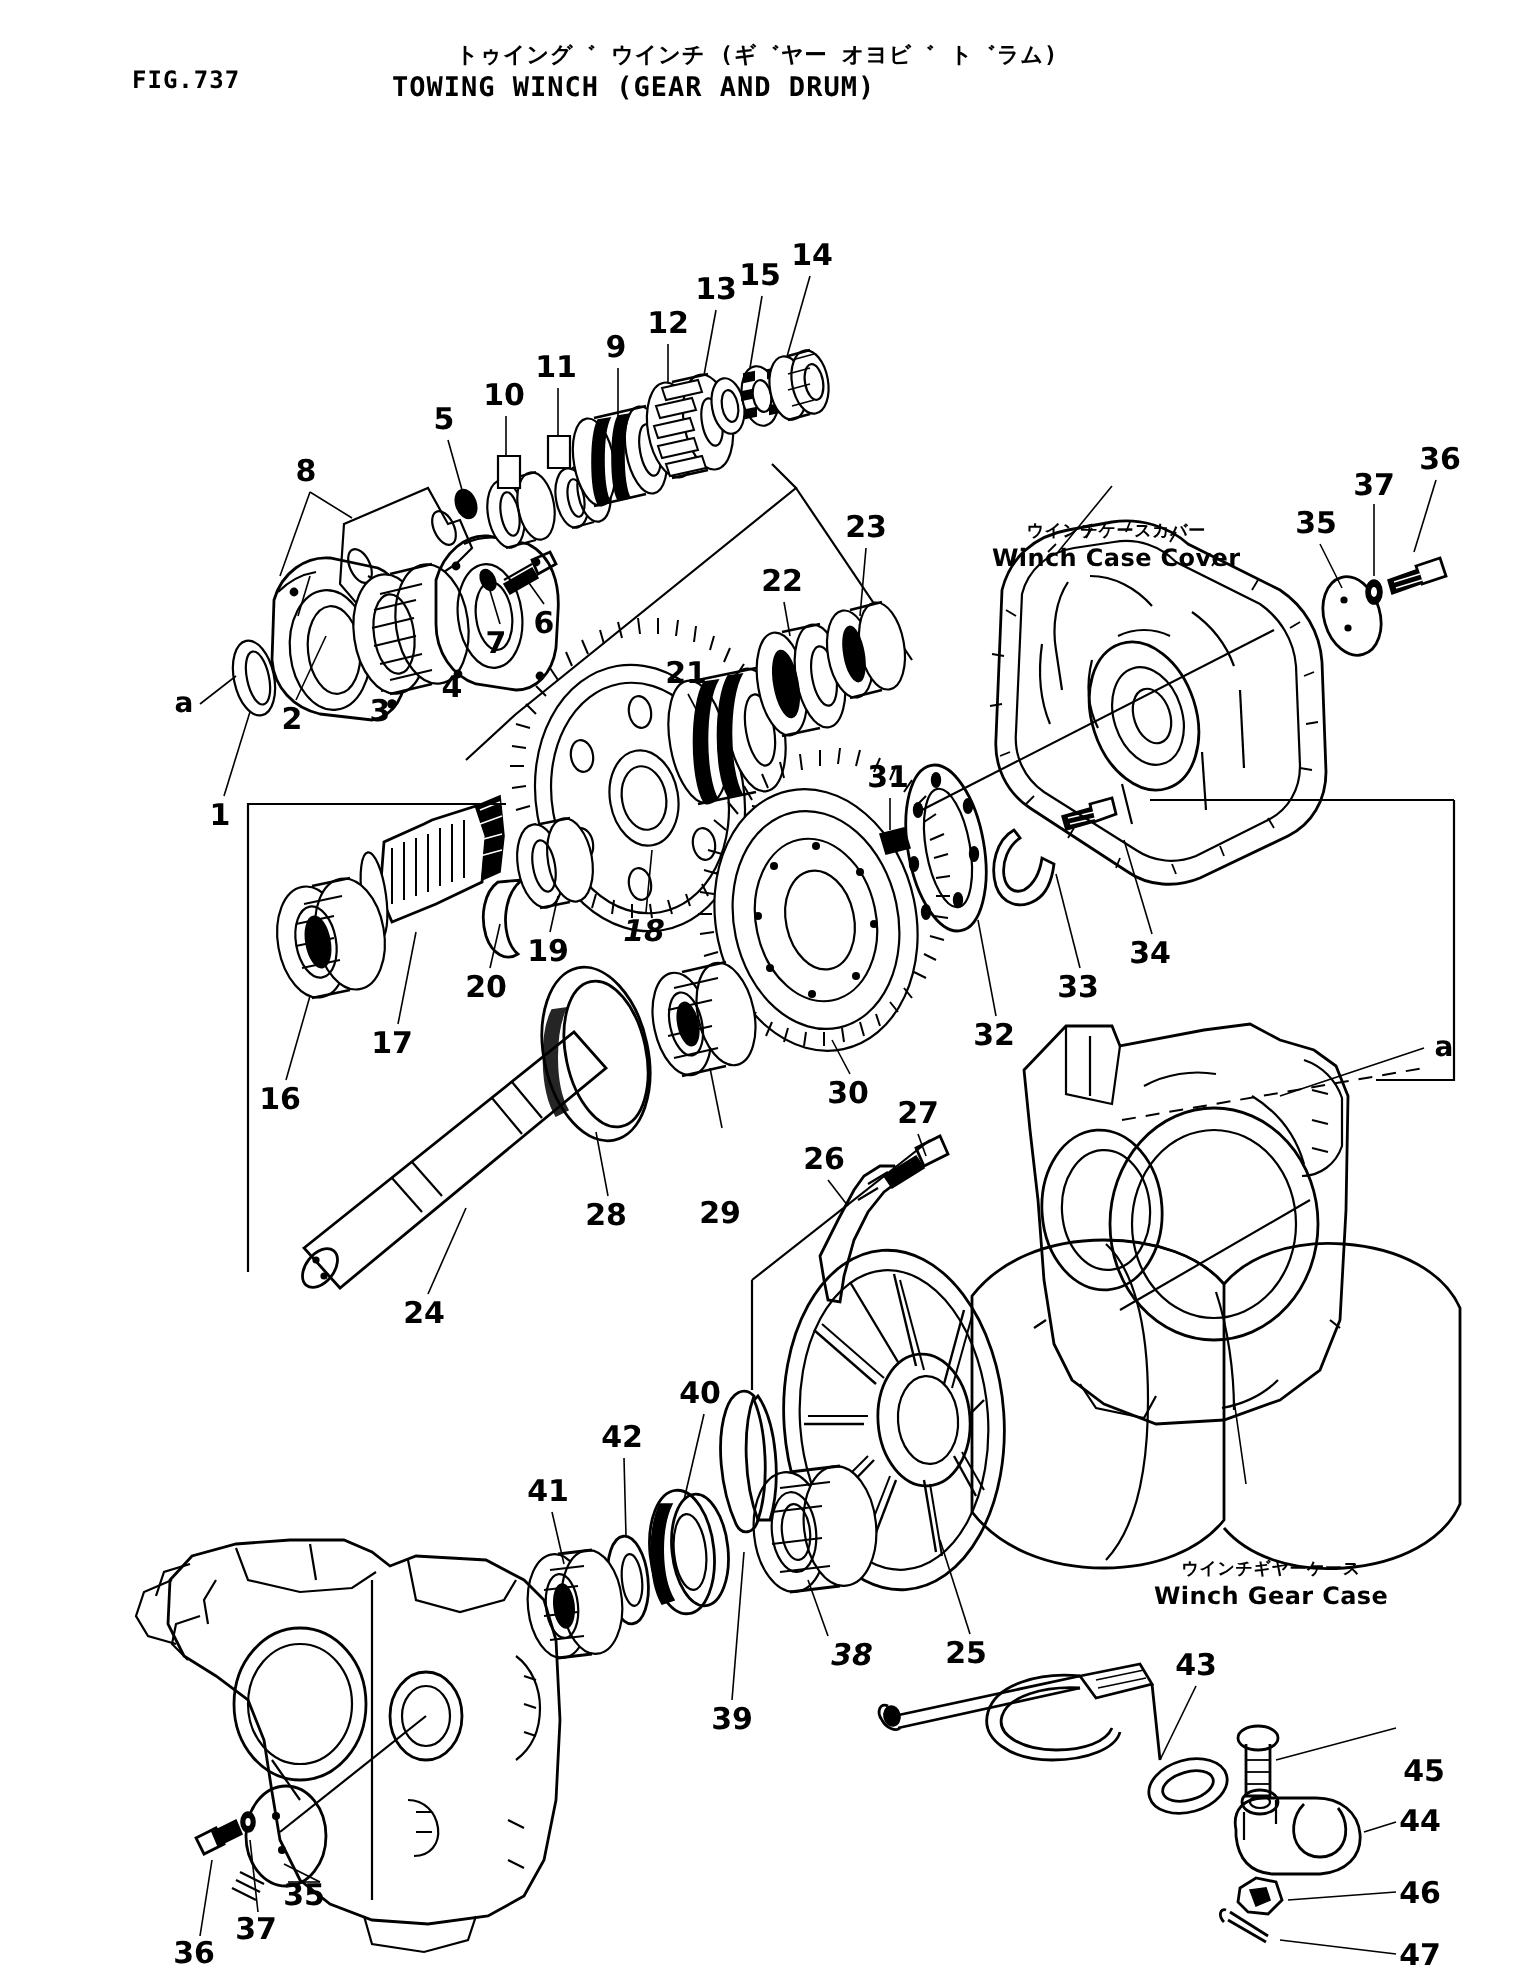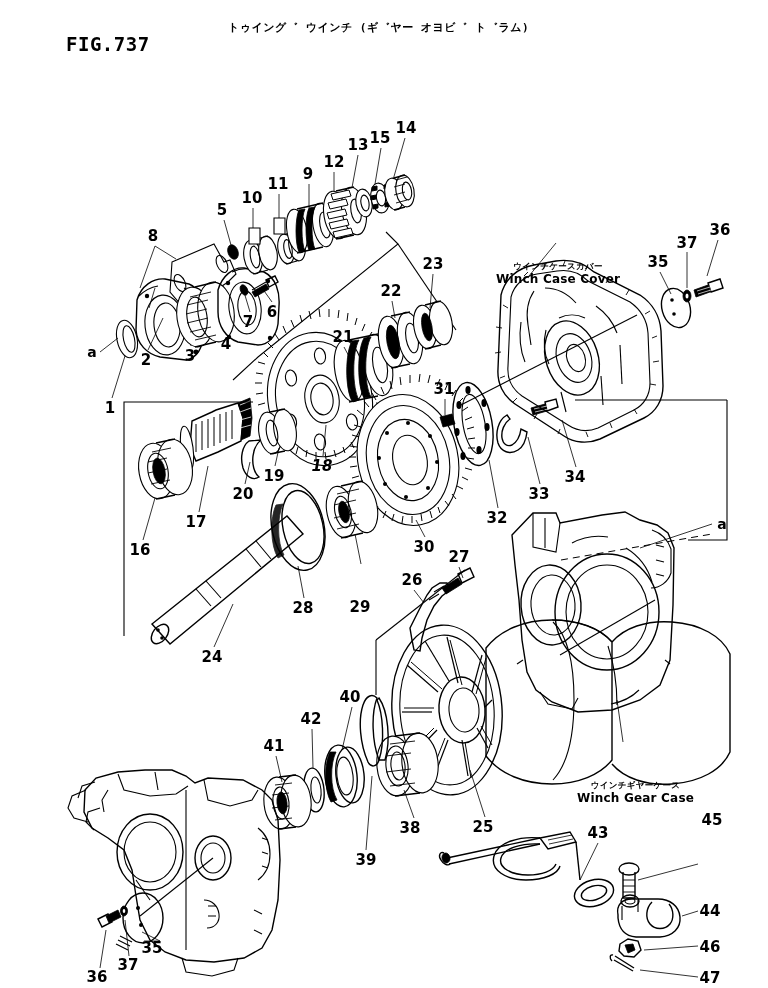--- a/index.html
+++ b/index.html
@@ -3,21 +3,21 @@
 <meta charset="utf-8">
 <style>
   html,body{margin:0;padding:0;background:#ffffff;}
   body{
     width:768px;height:988px;position:relative;overflow:hidden;
     font-family:"DejaVu Sans", sans-serif;
     color:#000000;
   }
   #sheet{position:absolute;left:0;top:0;width:768px;height:988px;background:#fff;}
   .hdr{position:absolute;font-family:"DejaVu Sans Mono", monospace;font-weight:bold;color:#000;}
-  #fig-no{left:66px;top:33px;font-size:19px;letter-spacing:0.5px;}
+  #fig-no{left:66px;top:33px;font-size:12px;letter-spacing:0.5px;}
   #title-jp{left:196px;top:20px;font-size:11px;letter-spacing:0.5px;white-space:nowrap;margin-left:32px;}
   #title-en{left:196px;top:36px;font-size:13.5px;letter-spacing:0.5px;white-space:nowrap;}
 
   .cap{position:absolute;text-align:center;font-family:"DejaVu Sans", sans-serif;font-weight:bold;color:#000;line-height:1.25;}
   .cap .jp{font-size:8.5px;display:block;letter-spacing:0.3px;white-space:nowrap;margin-top:42px;}
   .cap .en{font-size:12px;display:block;letter-spacing:0.2px;white-space:nowrap;}
   #cap-cover{left:496px;top:219px;}
   #cap-gearcase{left:577px;top:738px;}
 
   
@@ -37,20 +37,21 @@
   .dash{stroke:#000;stroke-width:1;fill:none;stroke-dasharray:7 5;}
   .dot{fill:#000;}
 </style>
 </head>
 <body>
 
 <div id="sheet">
 
   <div class="hdr" id="fig-no">FIG.737</div>
   <div class="hdr" id="title-jp">トゥイング゛ ウインチ (ギ゛ヤー オヨビ゛ ト゛ラム)</div>
+  <div class="hdr" id="title-en">TOWING WINCH (GEAR AND DRUM)</div>
 
   <svg id="art" viewBox="0 0 768 988">
 
     <g>
       <path class="thin" d="M112,398 L133,330"></path>
       <path class="thin" d="M148,350 L163,318"></path>
       <path class="thin" d="M191,346 L191,308"></path>
       <path class="thin" d="M227,334 L222,300"></path>
       <path class="thin" d="M224,220 L231,245"></path>
       <path class="thin" d="M272,302 L262,288"></path>
@@ -783,28 +784,28 @@
       <div class="num" style="left: 303px; top: 608px;">28</div>
       <div class="num" style="left: 360px; top: 574px; margin-top: 33px;">29</div>
       <div class="num" style="left: 424px; top: 547px;">30</div>
       <div class="num" style="left: 444px; top: 389px;">31</div>
       <div class="num" style="left: 497px; top: 518px;">32</div>
       <div class="num" style="left: 539px; top: 494px;">33</div>
       <div class="num" style="left: 575px; top: 477px;">34</div>
       <div class="num" style="left: 658px; top: 262px;">35</div>
       <div class="num" style="left: 720px; top: 230px;">36</div>
       <div class="num" style="left: 687px; top: 243px;">37</div>
-      <div class="num" style="left: 410px; top: 828px;">38</div>
+      <div class="num" style="left: 426px; top: 828px; font-style: italic;">38</div>
       <div class="num" style="left: 366px; top: 860px;">39</div>
       <div class="num" style="left: 350px; top: 697px;">40</div>
       <div class="num" style="left: 274px; top: 746px;">41</div>
       <div class="num" style="left: 311px; top: 719px;">42</div>
       <div class="num" style="left: 598px; top: 833px;">43</div>
       <div class="num" style="left: 710px; top: 911px;">44</div>
-      <div class="num" style="left: 712px; top: 820px; text-align: right;">45</div>
+      <div class="num" style="left: 712px; top: 886px; text-align: right;">45</div>
       <div class="num" style="left: 710px; top: 947px;">46</div>
       <div class="num" style="left: 710px; top: 978px;">47</div>
       <div class="num" style="left: 152px; top: 948px;">35</div>
       <div class="num" style="left: 128px; top: 965px;">37</div>
       <div class="num" style="left: 97px; top: 977px;">36</div>
       <div class="num a" style="left: 92px; top: 352px;">a</div>
       <div class="num a" style="left: 722px; top: 524px;">a</div>
     </div>
 
 </div>

